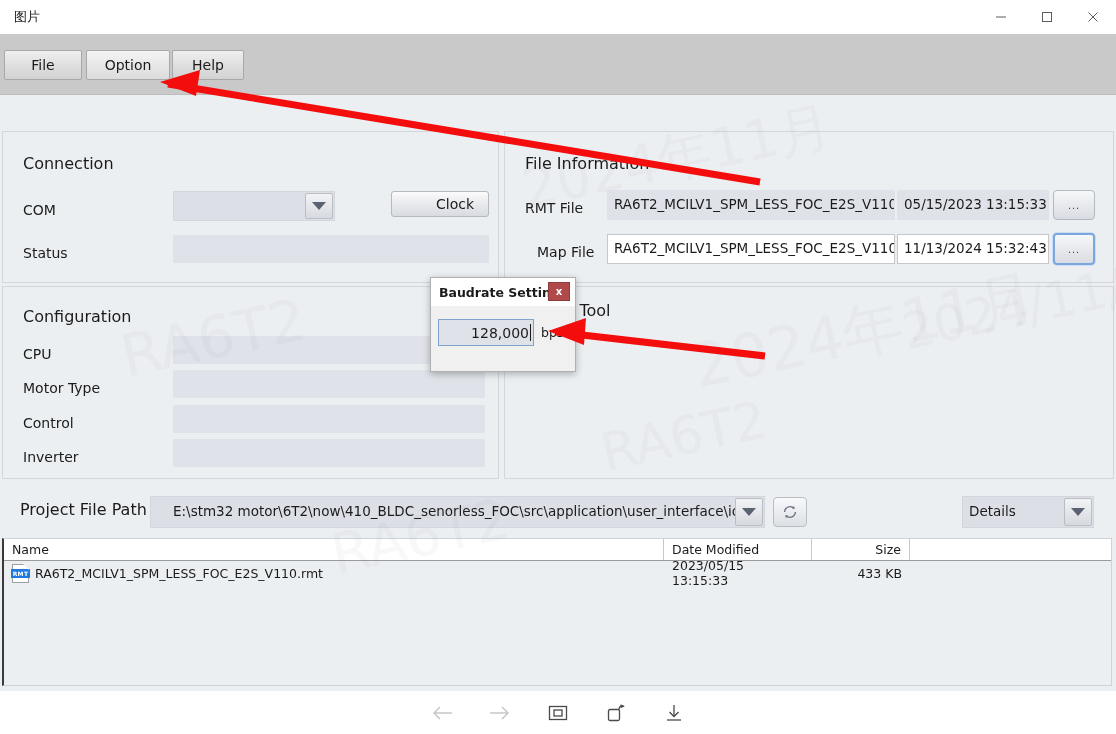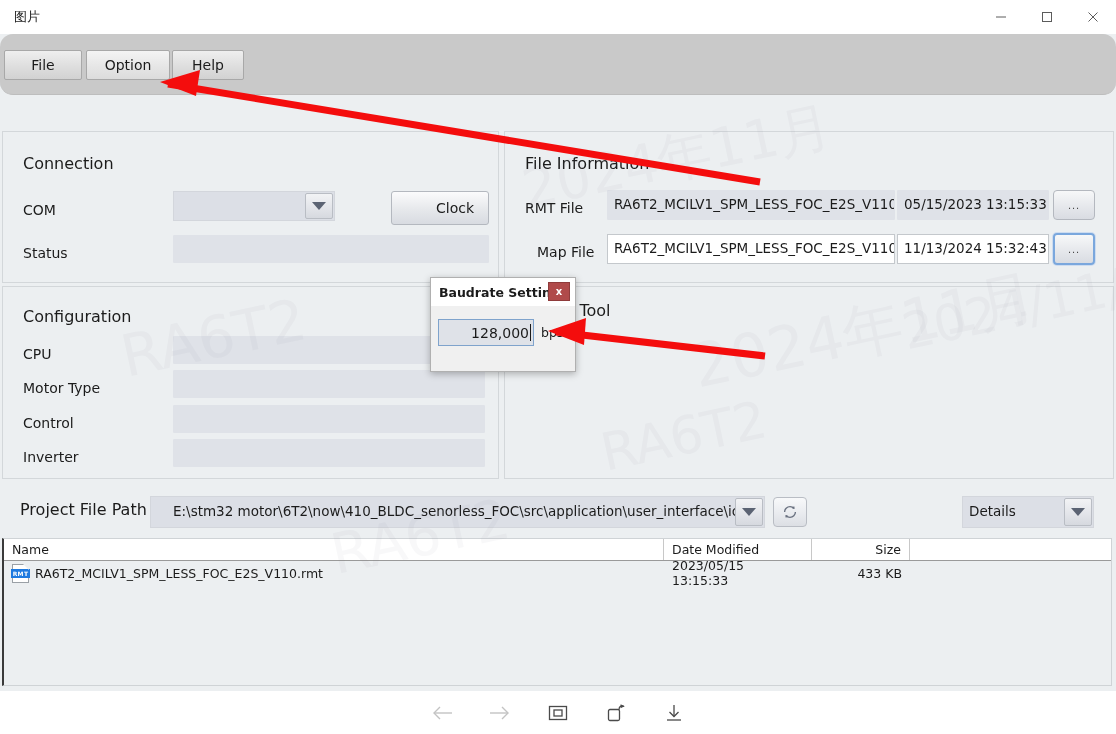--- a/index.html
+++ b/index.html
@@ -46,21 +46,20 @@
     width: 1116px; height: 657px;
     background: #eceff1;
     overflow: hidden;
   }
 
   .app-toolbar {
     position: absolute; left: 0; top: 0;
     width: 1116px; height: 61px;
     background: #c9c9c9;
     border-bottom: 1px solid #bdbdbd;
-    border-radius: 13px;
   }
   .menubtn {
     position: absolute;
     top: 16px;
     height: 30px;
     background: linear-gradient(#efefef, #dedede 55%, #d2d2d2);
     border: 1px solid #a8a8a8;
     border-radius: 2px;
     font-size: 14px;
     color: #1b1b1b;
@@ -375,21 +374,21 @@
     <div class="panel p-connection">
       <div class="panel-title" style="left:20px; top:22px;">Connection</div>
 
       <div class="fieldlabel" style="left:20px; top:70px;">COM</div>
       <div class="combo" style="left:170px; top:59px; width:162px; height:30px;">
         <span class="fieldtext"></span>
         <span class="combo-arrow">
             <i class="caret"></i>
           </span>
       </div>
-      <div class="pushbtn" style="left:388px; top:59px; width:98px; height:34px;padding-left:30px;">Clock</div>
+      <div class="pushbtn" style="left:388px; top:59px; width:98px; height:26px;padding-left:30px;">Clock</div>
 
       <div class="fieldlabel" style="left:20px; top:113px;">Status</div>
       <div class="rofield" style="left:170px; top:103px; width:316px; height:28px;">
         <span class="fieldtext"></span>
       </div>
     </div>
 
     <div class="panel p-fileinfo">
       <div class="panel-title" style="left:20px; top:22px;">File Information</div>
 

